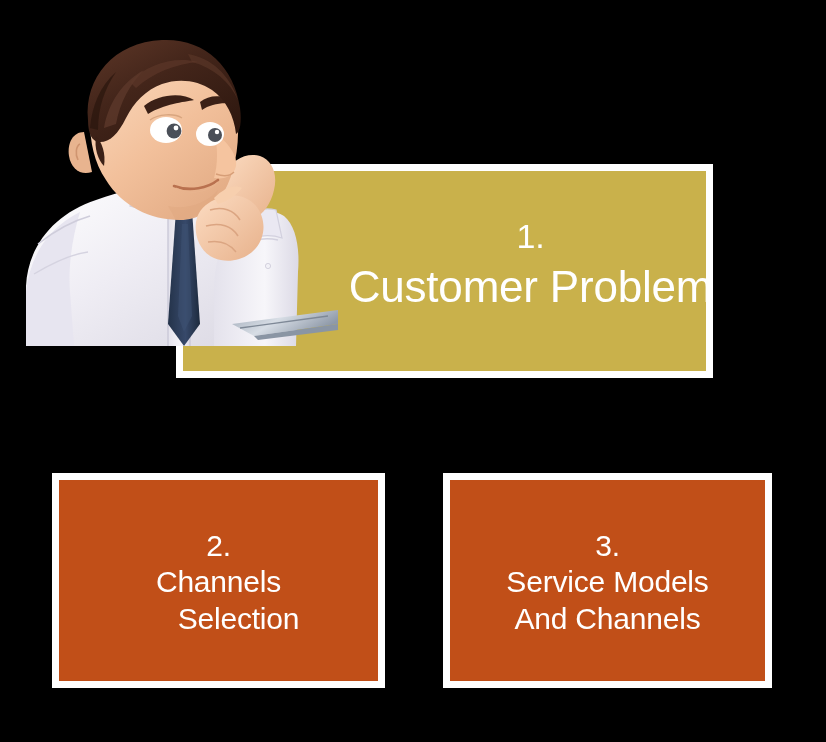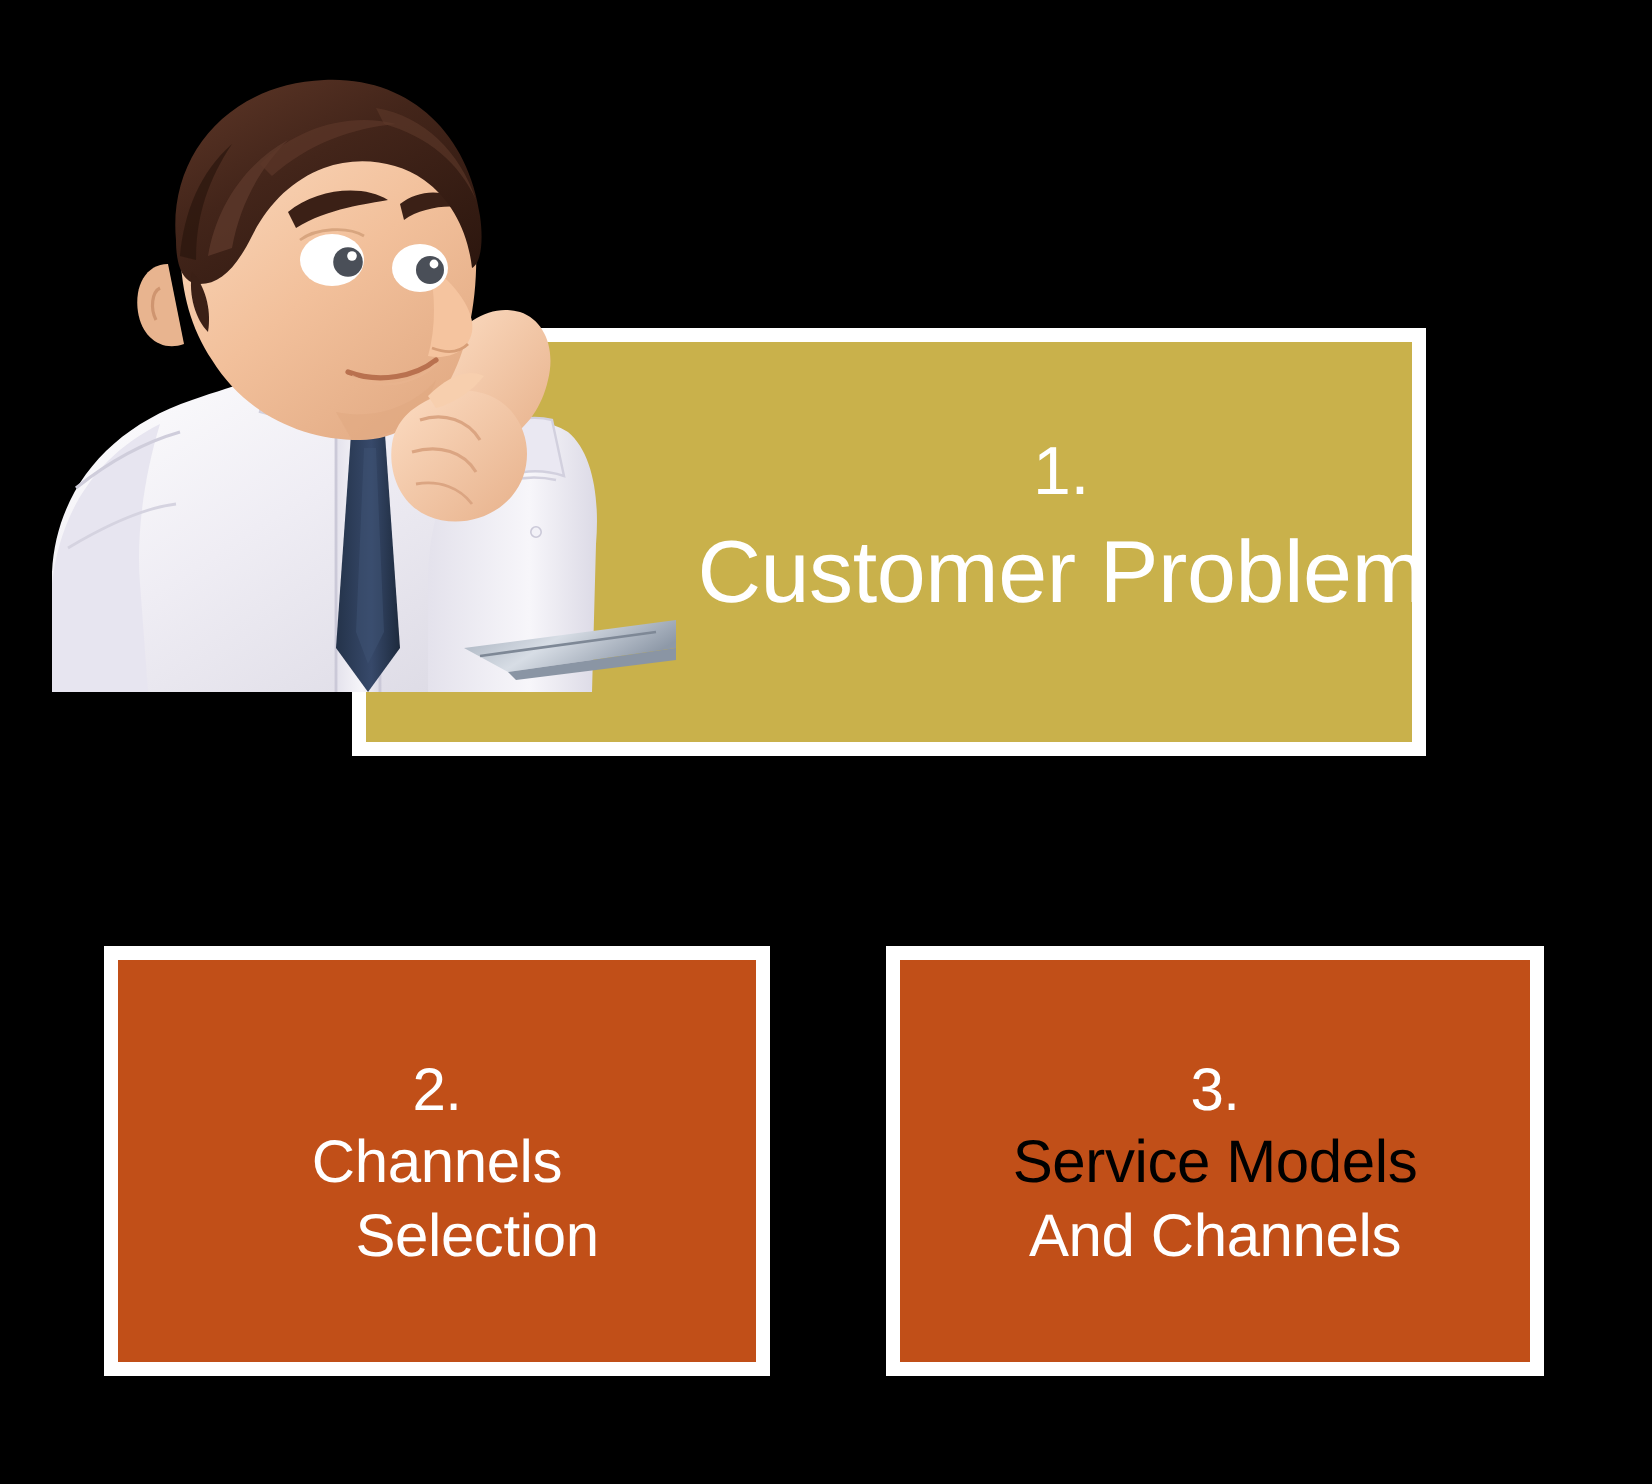--- a/index.html
+++ b/index.html
@@ -120,21 +120,21 @@
         <div class="step-text step-title" style="color: rgb(255, 255, 255);">Channels</div>
         <div class="step-text step-title" style="color: rgb(255, 255, 255); margin-left: 40px;">Selection</div>
       </div>
     </div>
   </div>
 
   <div class="step-box" id="box-3" style="background: rgb(255, 255, 255);">
     <div class="step-fill" style="background: rgb(193, 79, 24);">
       <div class="step-body">
         <div class="step-text step-number" style="color: rgb(255, 255, 255);">3.</div>
-        <div class="step-text step-title" style="color: #000000;">Service Models</div>
+        <div class="step-text step-title" style="color: #ffffff;">Service Models</div>
         <div class="step-text step-title" style="color: rgb(255, 255, 255);">And Channels</div>
       </div>
     </div>
   </div>
 
   <div id="persona">
     <svg width="320" height="322" viewBox="0 0 320 322" xmlns="http://www.w3.org/2000/svg">
       <defs>
         <linearGradient id="shirtG" x1="0" y1="0" x2="1" y2="1">
           <stop offset="0%" stop-color="#ffffff"></stop>

